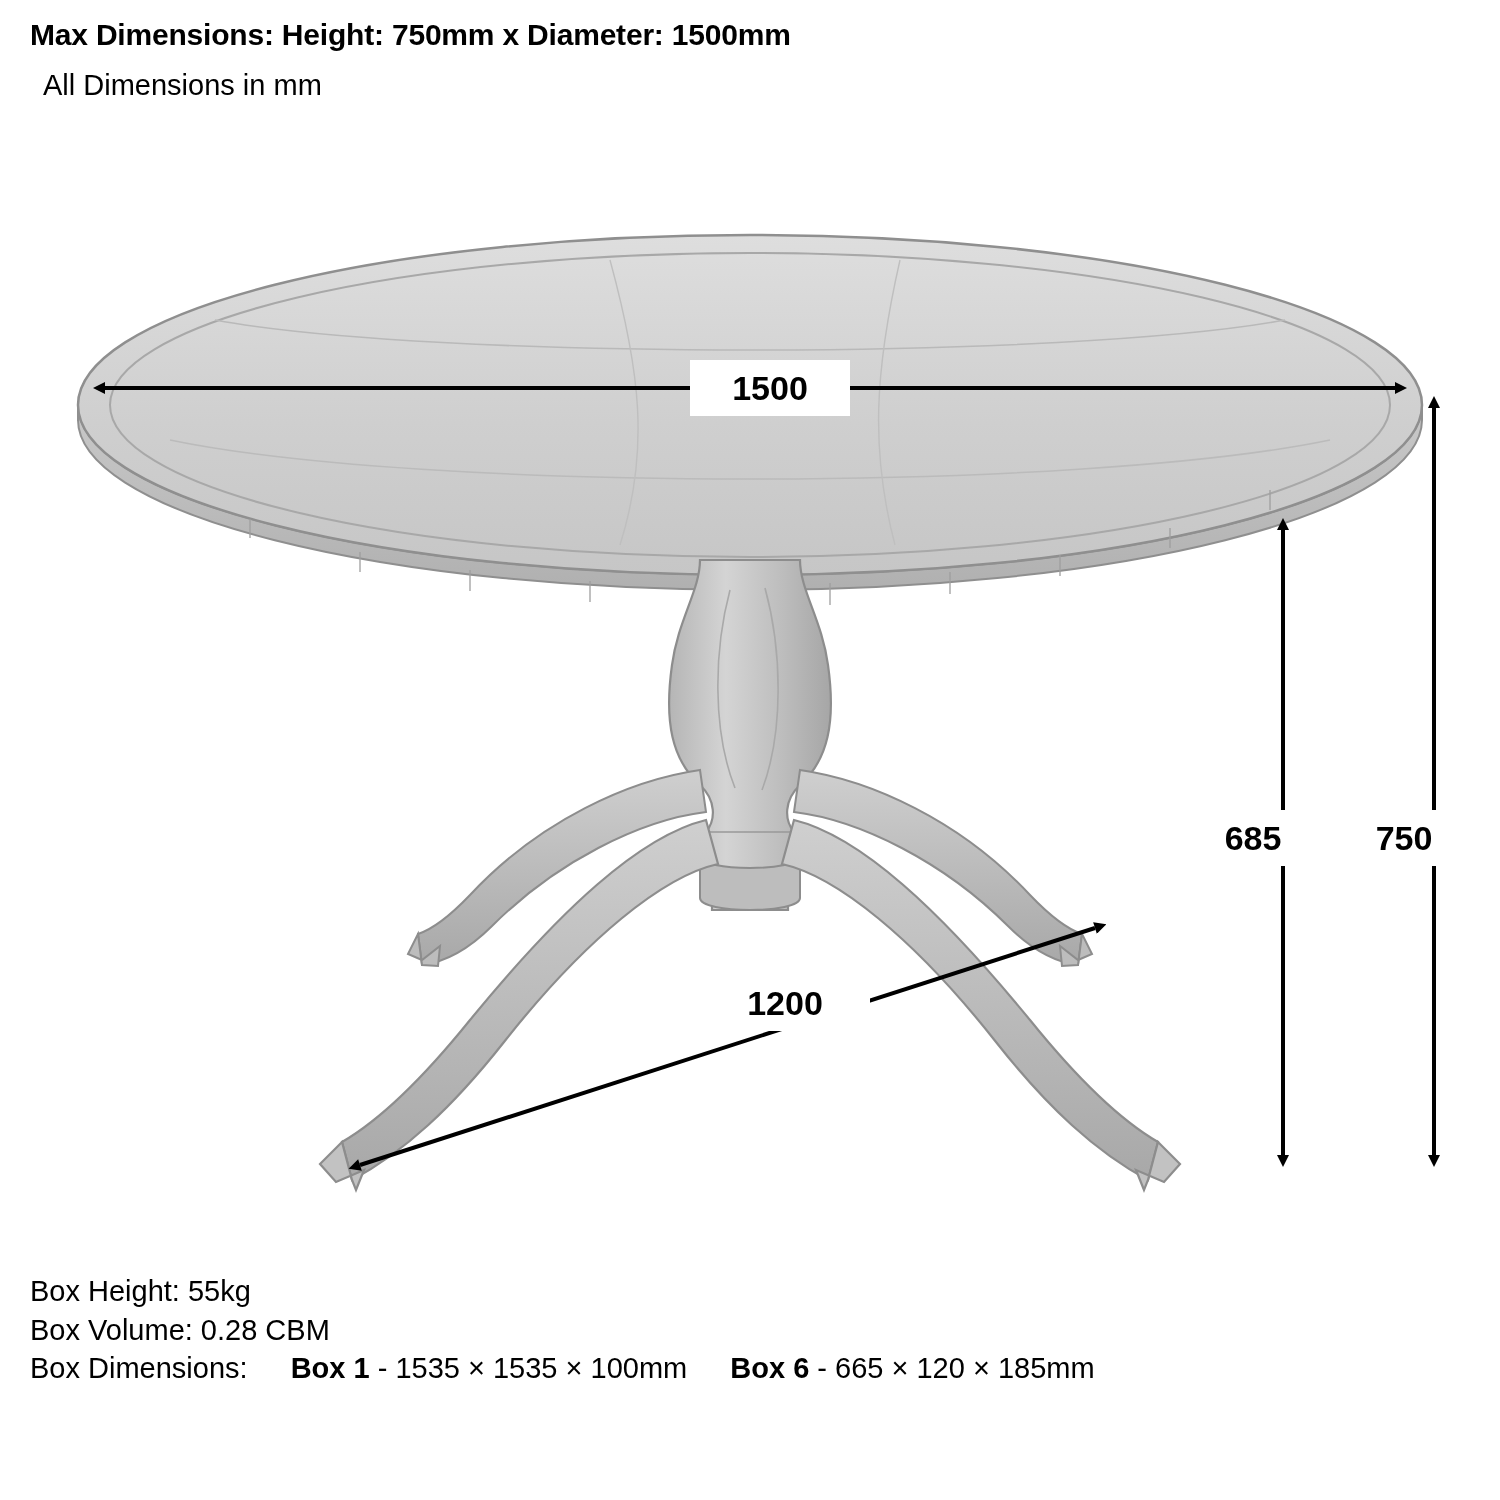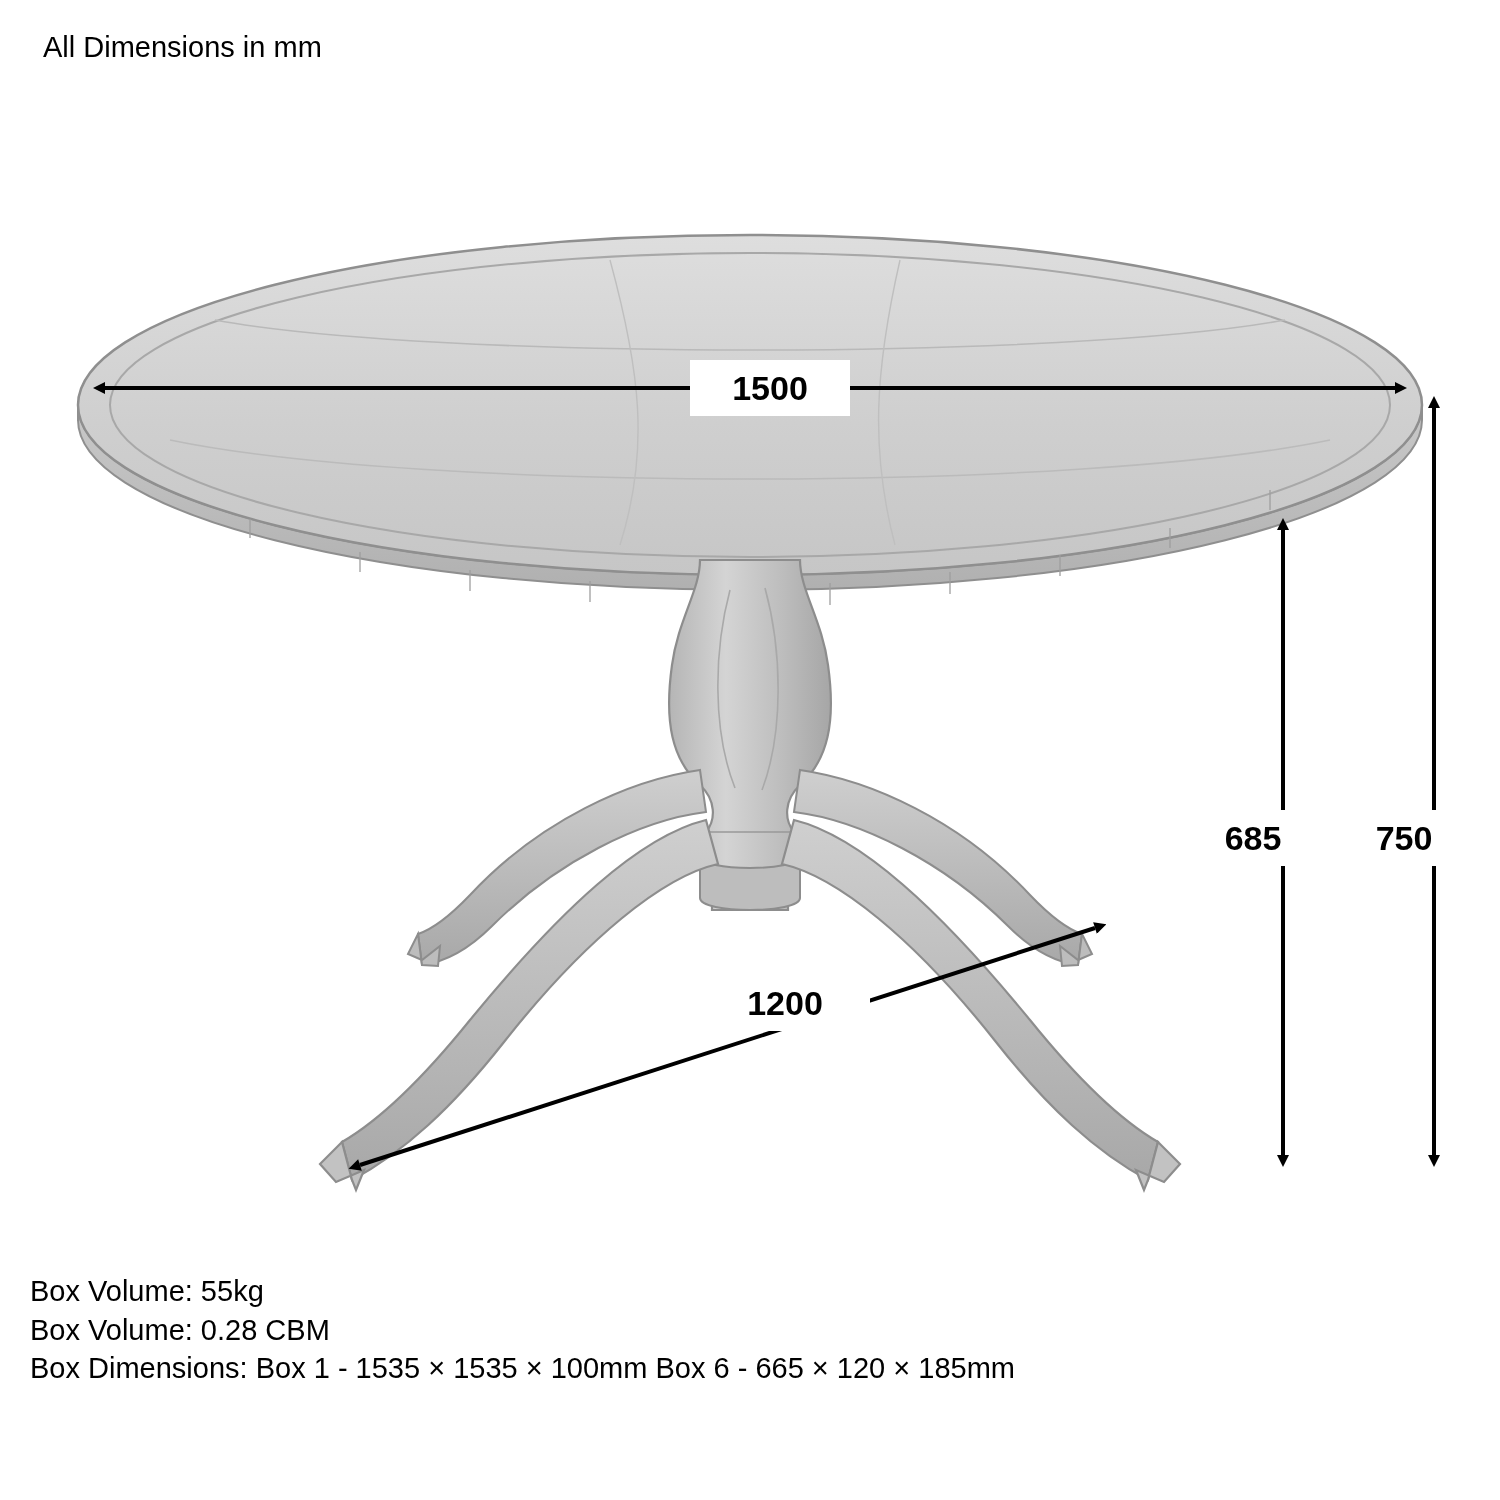--- a/index.html
+++ b/index.html
@@ -44,21 +44,21 @@
     font-size: 31px;
     font-weight: bold;
     margin: 0 0 6px 0;
   }
   .footer-line {
     font-size: 29px;
     line-height: 1.33;
     margin: 0;
     white-space: nowrap;
   }
-  .footer-line b { font-weight: normal; }
+  .footer-line b { font-weight: bold; margin-left: 35px; }
 
   .diagram {
     position: absolute;
     left: 0;
     top: 120px;
     width: 1332px;
     height: 1130px;
   }
   .diagram svg {
     display: block;
@@ -67,20 +67,21 @@
     font-family: "Liberation Sans", sans-serif;
     font-size: 34px;
     font-weight: bold;
     fill: #000000;
   }
 </style>
 </head>
 <body>
 
 <div class="header">
+  <p class="header-title">Max Dimensions: Height: 750mm x Diameter: 1500mm</p>
   <p class="header-sub">All Dimensions in mm</p>
 </div>
 
 <div class="diagram">
   <svg width="1500" height="1130" viewBox="0 0 1500 1130" xmlns="http://www.w3.org/2000/svg">
     <defs>
       <marker id="arrowL" markerWidth="14" markerHeight="12" refX="12" refY="6" orient="auto" markerUnits="userSpaceOnUse">
         <path d="M12,0 L0,6 L12,12 z" fill="#000"></path>
       </marker>
       <marker id="arrowR" markerWidth="14" markerHeight="12" refX="2" refY="6" orient="auto" markerUnits="userSpaceOnUse">
@@ -194,16 +195,16 @@
 
     <g>
       <line x1="1434" y1="288" x2="1434" y2="1035" stroke="#000" stroke-width="4" marker-start="url(#arrowL)" marker-end="url(#arrowR)"></line>
       <rect x="1345" y="690" width="140" height="56" fill="#ffffff"></rect>
       <text class="dim-label" x="1404" y="730" text-anchor="middle">750</text>
     </g>
   </svg>
 </div>
 
 <div class="footer">
-  <p class="footer-line">Box Volume: 55kg</p>
+  <p class="footer-line">Box Height: 55kg</p>
   <p class="footer-line">Box Volume: 0.28 CBM</p>
   <p class="footer-line"><span>Box Dimensions: </span><b>Box 1</b><span> - 1535 × 1535 × 100mm </span><b>Box 6</b><span> - 665 × 120 × 185mm</span></p>
 </div>
 
 </body></html>

